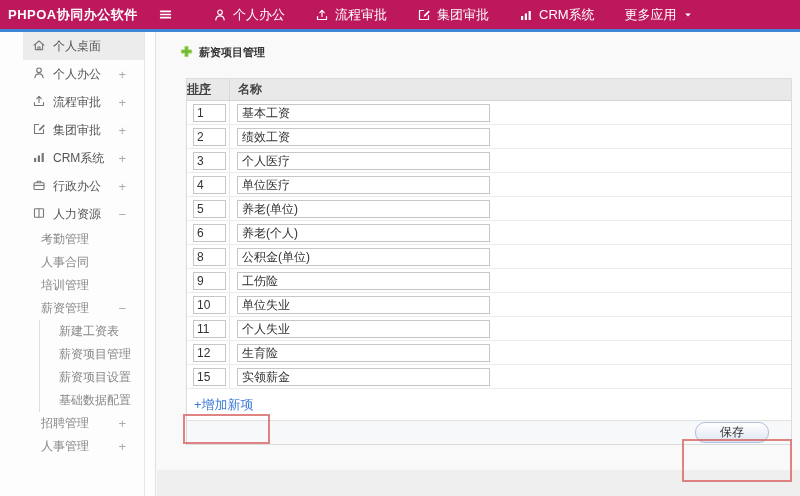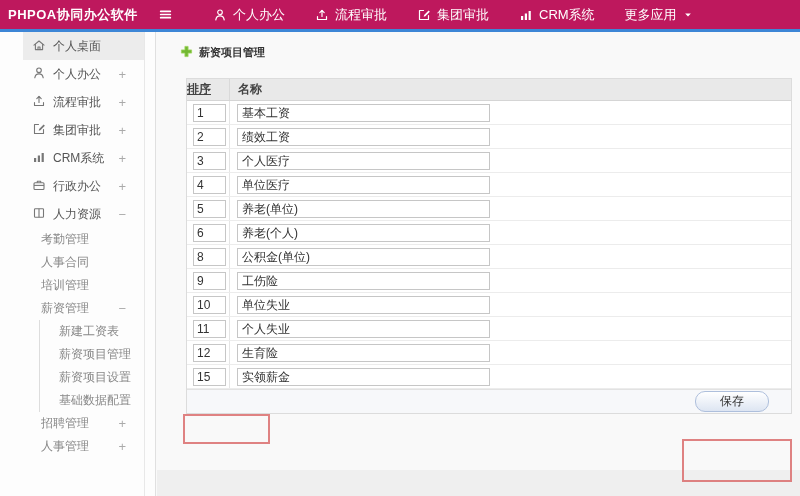--- a/index.html
+++ b/index.html
@@ -323,20 +323,23 @@
         </div>
       <div class="cell-name"><input class="name-input" value="生育险" style=""></div>
     </div>
     <div class="trow">
       <div class="cell-order">
           <input class="order-input" value="15" style="">
         </div>
       <div class="cell-name"><input class="name-input" value="实领薪金" style=""></div>
     </div>
 
+    <div class="add-row">
+      <a class="add-link">+增加新项</a>
+    </div>
 
     <div class="tfoot">
       <button class="save-btn">保存</button>
     </div>
 
     <div class="anno anno-add"></div>
     <div class="anno anno-save"></div>
   </div>
 </div>
 

